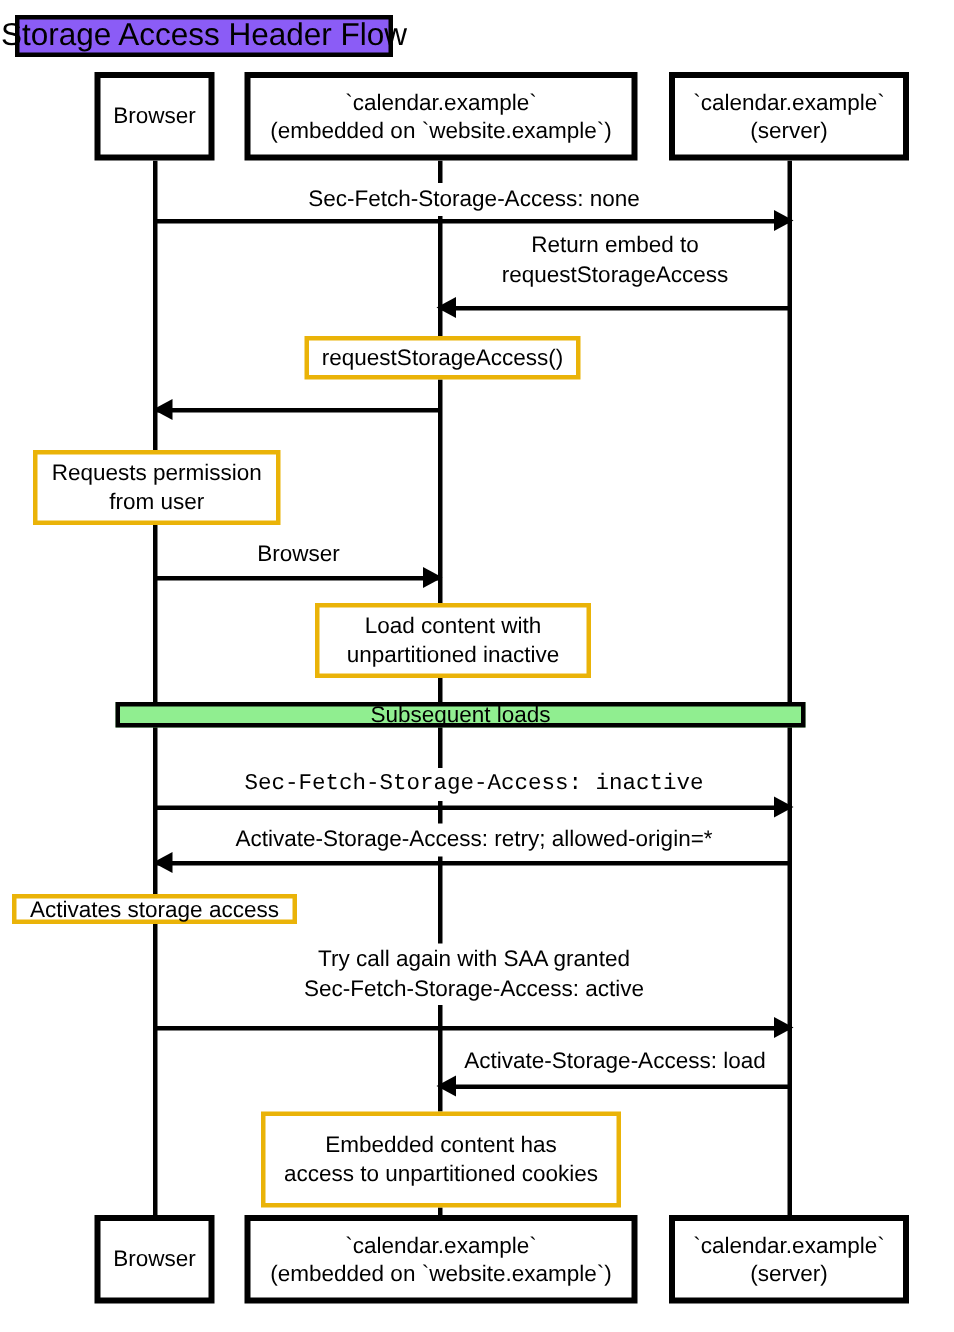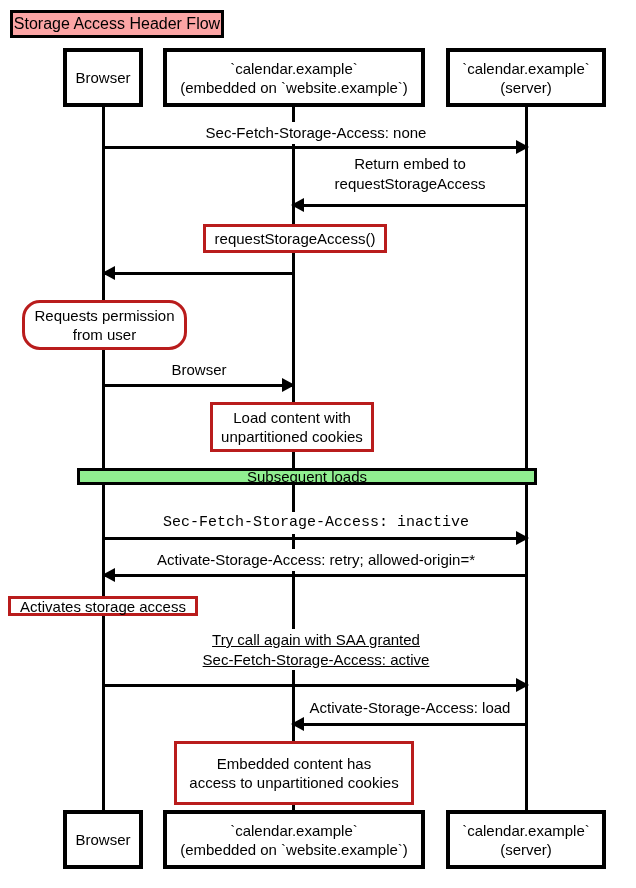--- a/index.html
+++ b/index.html
@@ -1,28 +1,28 @@
 <!DOCTYPE html>
 <html><head>
 <meta charset="utf-8">
 <style>
   html,body{margin:0;padding:0;background:#ffffff;}
   #canvas{position:relative;width:636px;height:888px;background:#ffffff;overflow:hidden;
           font-family:"Liberation Sans",sans-serif;color:#000;}
   .lifeline{position:absolute;top:107px;height:703px;width:3px;background:#000;}
-  .title-box{position:absolute;left:10px;top:10px;width:214px;height:28px;border:3px solid #000;
-             box-sizing:border-box;background:#fca5a5;display:flex;align-items:center;justify-content:center;
-             font-size:16px;white-space:nowrap;}
+  .title-box{position:absolute;left:10px;top:10px;width:252px;height:28px;border:3px solid #000;
+             box-sizing:border-box;background:#8b5cf6;display:flex;align-items:center;justify-content:center;
+             font-size:21px;white-space:nowrap;}
   .actor{position:absolute;height:59px;background:#fff;border:4px solid #000;box-sizing:border-box;
          display:flex;flex-direction:column;align-items:center;justify-content:center;
          font-size:15px;line-height:19px;text-align:center;white-space:nowrap;}
   .band{position:absolute;left:77px;top:468px;width:460px;height:17px;border:3px solid #000;
         box-sizing:border-box;background:#90ee90;display:flex;align-items:center;justify-content:center;
         font-size:15px;}
-  .note{position:absolute;background:#fff;border:3px solid #b91c1c;box-sizing:border-box;
+  .note{position:absolute;background:#fff;border:3px solid #eab308;box-sizing:border-box;
         display:flex;flex-direction:column;align-items:center;justify-content:center;
         font-size:15px;line-height:19px;text-align:center;white-space:nowrap;}
   .mlabel{position:absolute;transform:translateX(-50%);background:#fff;padding:1px 4px;
           font-size:15px;line-height:19.5px;text-align:center;white-space:nowrap;}
   .arrow{position:absolute;height:3px;background:#000;}
   .head-r{position:absolute;right:-2px;top:-6px;width:0;height:0;
           border-top:7px solid transparent;border-bottom:7px solid transparent;border-left:13px solid #000;}
   .head-l{position:absolute;left:-2px;top:-6px;width:0;height:0;
           border-top:7px solid transparent;border-bottom:7px solid transparent;border-right:13px solid #000;}
 </style>
@@ -39,27 +39,27 @@
     <span>Storage Access Header Flow</span>
   </div>
 
   <div class="band" style="background: rgb(144, 238, 144);">
     <span>Subsequent loads</span>
   </div>
 
   <div class="note" style="left:203px;top:224px;width:184px;height:29px;">
     <div>requestStorageAccess()</div>
   </div>
-  <div class="note" style="left:22px;top:300px;width:165px;height:50px;border-radius:18px;">
+  <div class="note" style="left:22px;top:300px;width:165px;height:50px;">
     <div>Requests permission</div>
     <div>from user</div>
   </div>
-  <div class="note" style="left:210px;top:402px;width:164px;height:50px;">
+  <div class="note" style="left:210px;top:402px;width:184px;height:50px;">
     <div>Load content with</div>
-    <div>unpartitioned cookies</div>
+    <div>unpartitioned inactive</div>
   </div>
   <div class="note" style="left:8px;top:596px;width:190px;height:20px;">
     <div>Activates storage access</div>
   </div>
   <div class="note" style="left:174px;top:741px;width:240px;height:64px;">
     <div>Embedded content has</div>
     <div>access to unpartitioned cookies</div>
   </div>
 
   <div class="mlabel" style="left:316px;top:122px;">
@@ -71,21 +71,21 @@
   </div>
   <div class="mlabel" style="left:199px;top:359px;">
     <div>Browser</div>
   </div>
   <div class="mlabel" style="left:316px;top:512px;font-family:Liberation Mono, monospace;">
     <div>Sec-Fetch-Storage-Access: inactive</div>
   </div>
   <div class="mlabel" style="left:316px;top:549px;">
     <div>Activate-Storage-Access: retry; allowed-origin=*</div>
   </div>
-  <div class="mlabel" style="left:316px;top:629px;text-decoration:underline;">
+  <div class="mlabel" style="left:316px;top:629px;">
     <div>Try call again with SAA granted</div>
     <div>Sec-Fetch-Storage-Access: active</div>
   </div>
   <div class="mlabel" style="left:410px;top:697px;">
     <div>Activate-Storage-Access: load</div>
   </div>
 
   <div class="arrow" style="left:104px;top:146px;width:423px;">
     <span class="head-r"></span>
   </div>

